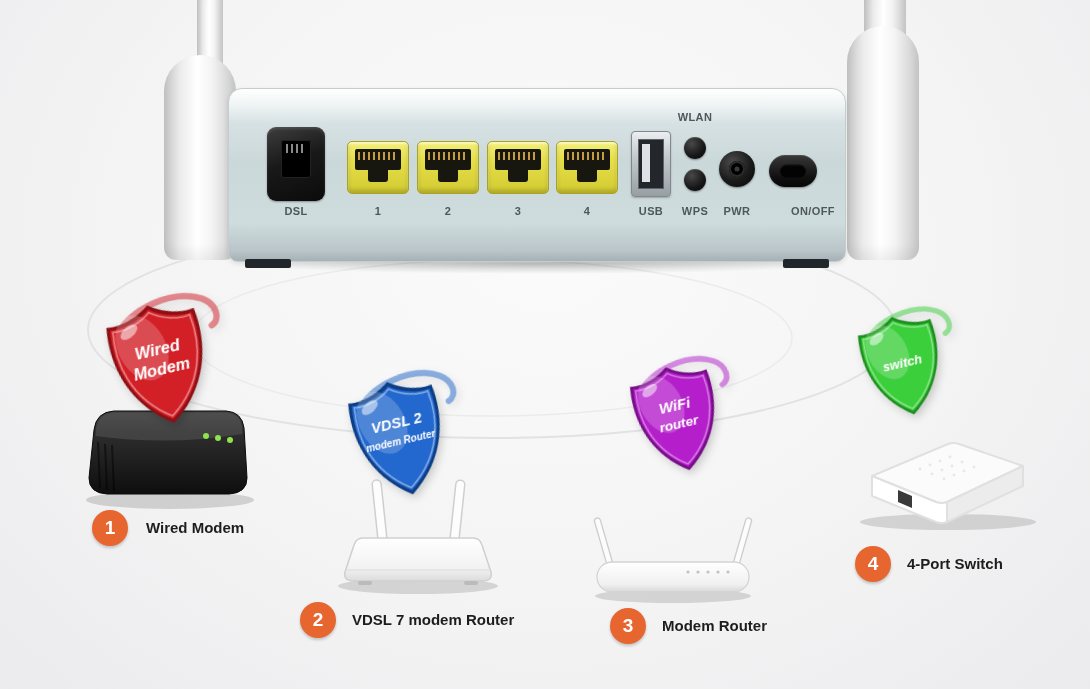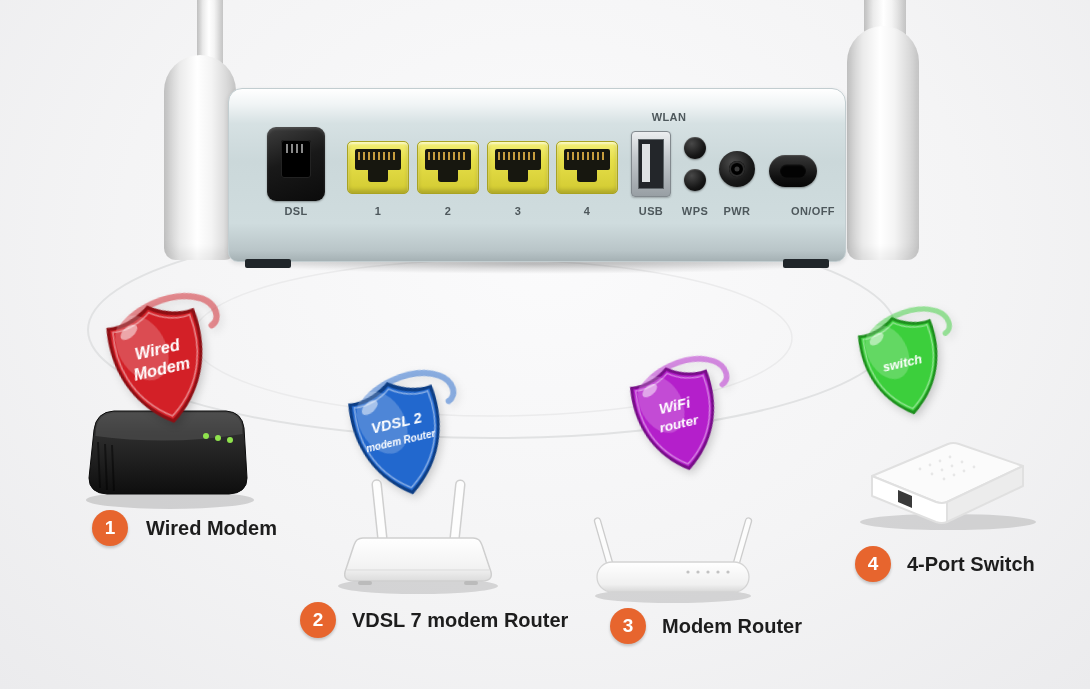--- a/index.html
+++ b/index.html
@@ -58,41 +58,41 @@
   .pwr-pin{position:absolute;left:50%;top:50%;transform:translate(-50%,-50%);width:5px;height:5px;border-radius:50%;background:#3a3a3a;}
   .onoff-btn{position:absolute;left:540px;top:66px;width:48px;height:32px;border-radius:16px;
     background:linear-gradient(180deg,#383838 0%,#101010 70%,#060606 100%);
     box-shadow:0 1px 2px rgba(0,0,0,0.4),inset 0 1px 1px rgba(255,255,255,0.12);}
   .onoff-inner{position:absolute;left:50%;top:50%;transform:translate(-50%,-50%);width:26px;height:13px;border-radius:7px;background:#030303;box-shadow:inset 0 1px 2px rgba(255,255,255,0.08);}
   
   .pl{position:absolute;top:116px;font-size:11px;font-weight:bold;color:#4e585c;letter-spacing:0.4px;text-align:center;}
   .pl-dsl{left:30px;width:74px}
   .pl-l1{left:118px;width:62px}.pl-l2{left:188px;width:62px}.pl-l3{left:258px;width:62px}.pl-l4{left:327px;width:62px}
   .pl-usb{left:392px;width:60px}
-  .pl-wlan{left:410px;width:60px;top:22px}
+  .pl-wlan{left:436px;width:60px;top:22px}
   .pl-wps{left:436px;width:60px}
   .pl-pwr{left:478px;width:60px}
   .pl-onoff{left:554px;width:60px}
   
   .device{position:absolute;z-index:3;}
   .device-1{left:78px;top:396px;}
   .device-2{left:333px;top:476px;}
   .device-3{left:588px;top:510px;}
   .device-4{left:850px;top:424px;}
   .shield{position:absolute;z-index:4;transform:rotate(-13deg);filter:drop-shadow(2px 4px 4px rgba(0,0,0,0.18));}
   .shield-1{left:104px;top:295px;}
   .shield-2{left:346px;top:372px;}
   .shield-3{left:628px;top:358px;}
   .shield-4{left:856px;top:308px;}
   .shield text{fill:#ffffff;font-family:"Liberation Sans",sans-serif;font-style:italic;font-weight:bold;text-anchor:middle;}
   .badge{position:absolute;z-index:5;width:36px;height:36px;border-radius:50%;
     background:var(--accent-orange,#E7652E);color:#fff;display:flex;align-items:center;justify-content:center;
     font-size:19px;font-weight:bold;box-shadow:0 2px 3px rgba(0,0,0,0.2);}
   .badge-1{left:92px;top:510px}.badge-2{left:300px;top:602px}.badge-3{left:610px;top:608px}.badge-4{left:855px;top:546px}
-  .mode-label{position:absolute;z-index:5;height:36px;line-height:36px;font-size:20px;font-weight:bold;color:#1d1d1d;}
+  .mode-label{position:absolute;z-index:5;height:36px;line-height:36px;font-size:15px;font-weight:bold;color:#1d1d1d;}
   .label-1{left:146px;top:510px}.label-2{left:352px;top:602px}.label-3{left:662px;top:608px}.label-4{left:907px;top:546px}
 </style>
 </head>
 <body>
 
 <div class="scene">
 
   <svg class="arcs" width="1090" height="689" viewBox="0 0 1090 689">
     <ellipse cx="492" cy="330" rx="404" ry="108" fill="none" stroke="#e1e2e3" stroke-width="2"></ellipse>
     <ellipse cx="492" cy="338" rx="300" ry="78" fill="none" stroke="#ebebec" stroke-width="1.5"></ellipse>

